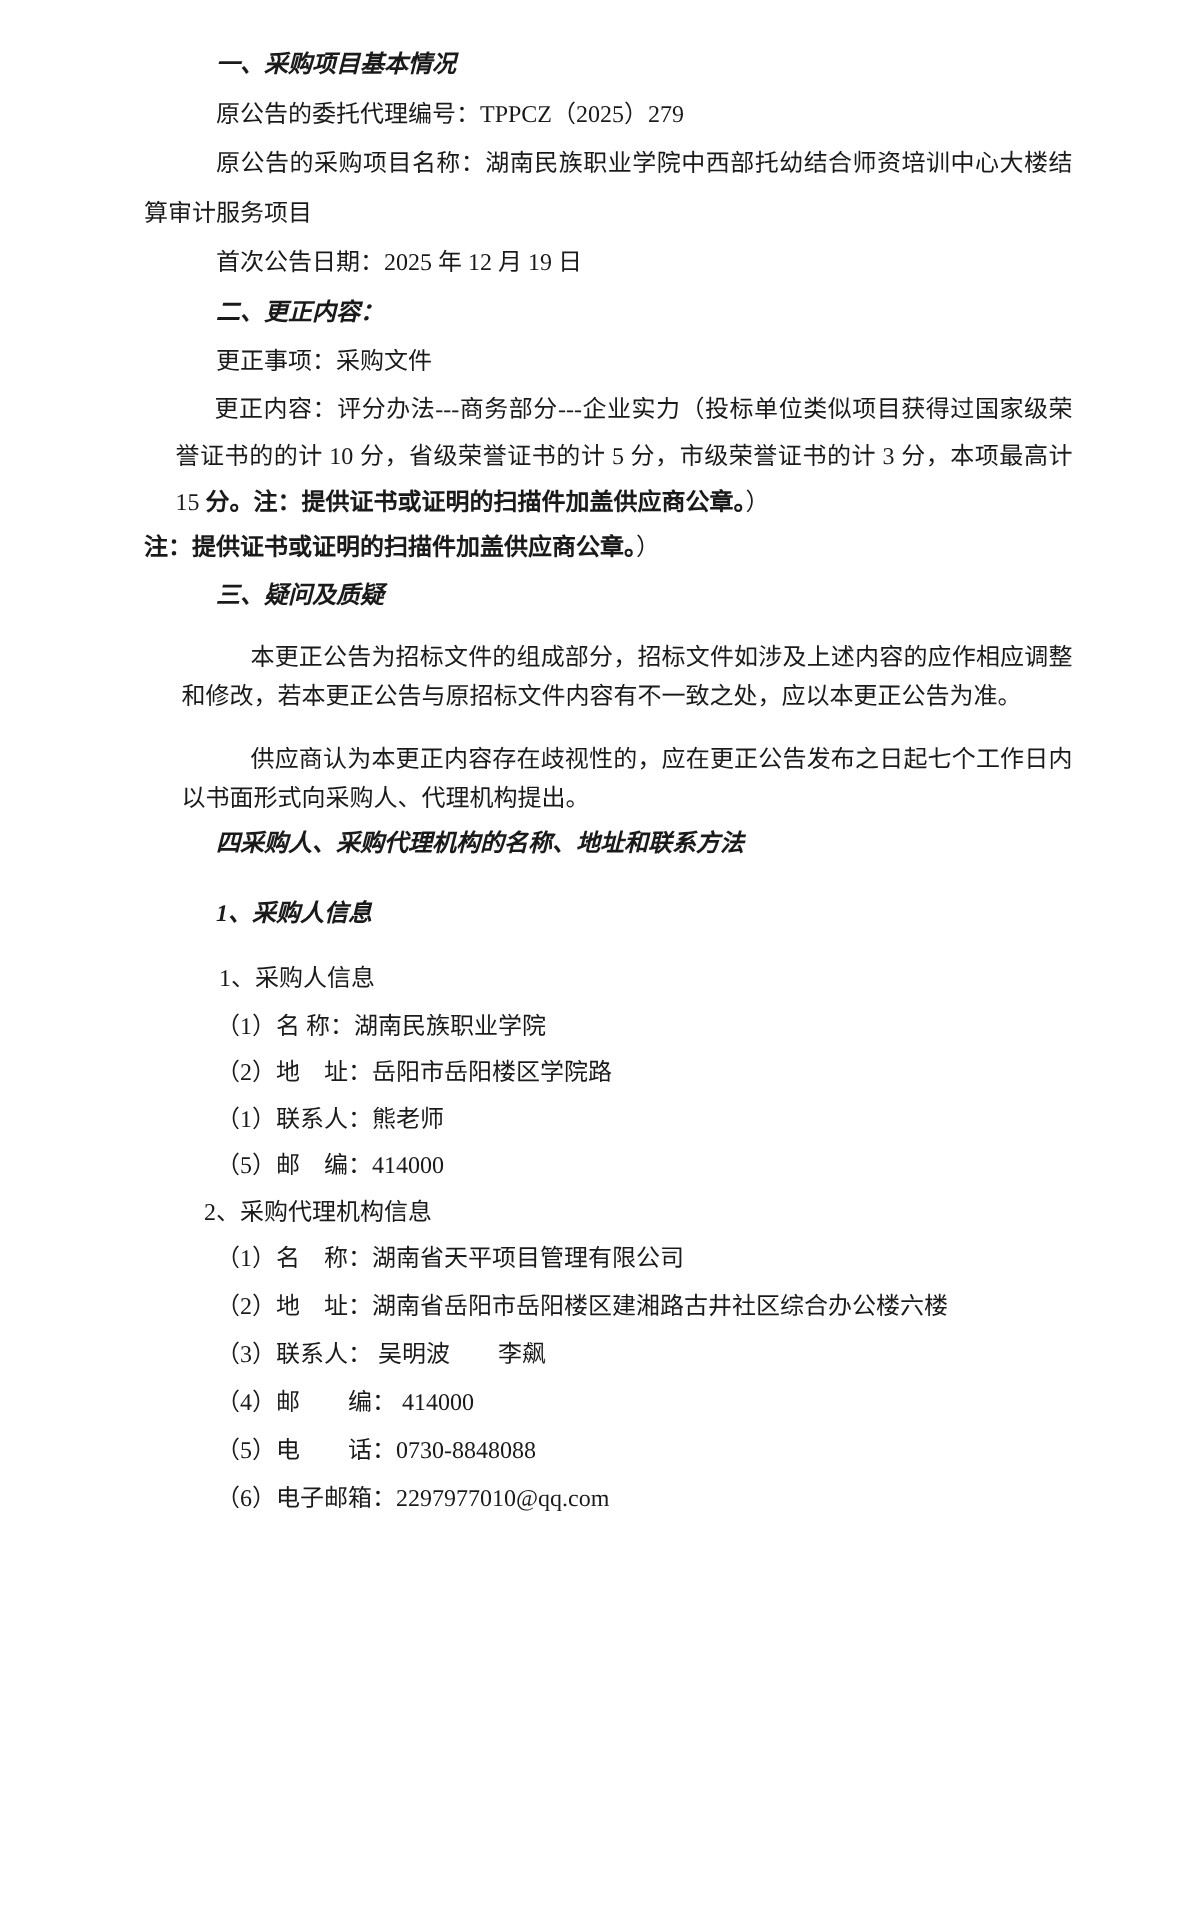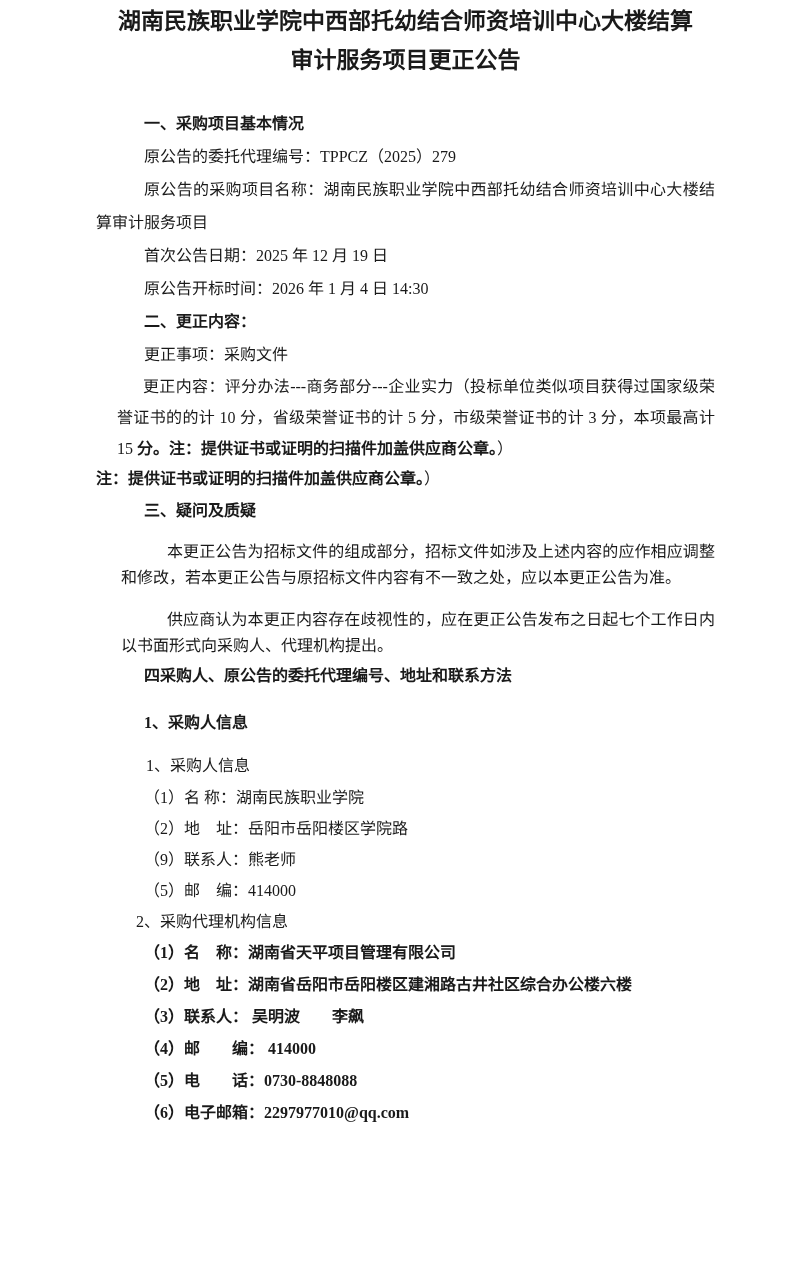--- a/index.html
+++ b/index.html
@@ -17,70 +17,65 @@
     font-size: 16px;
   }
   .doc-title {
     margin-top: 2px;
     text-align: center;
     font-size: 23px;
     font-weight: bold;
     line-height: 39px;
   }
   p { margin: 0; line-height: 33px; text-align: justify; }
-  .bold { font-weight: bold; }
+  .bold { font-weight: bold; font-style: italic; }
   .b { font-weight: bold; }
 
   .h-s1 { margin-top: 27px; }               
   .ind  { text-indent: 48px; }               
   .p-name { text-indent: 48px; }             
   .p-content { margin-left: 21px; text-indent: 26px; line-height: 31px; }
   .p-corr    { margin-left: 25px; text-indent: 0;   line-height: 30px; }
   .p-note    { margin-left: 0;    text-indent: 0;   line-height: 30px; }
   .p-s3  { margin-left: 25px; text-indent: 46px; line-height: 26px; }
   .p-s3a { margin-top: 12px; }
   .p-s3b { margin-top: 16px; }
   .h-sub1 { margin-top: 14px; text-indent: 48px; }
   .p-sub1 { margin-top: 10px; text-indent: 50px; }
   .p-item  { text-indent: 48px; line-height: 31px; }
   .p-sub2  { text-indent: 40px; line-height: 31px; }
-  .p-item2 { text-indent: 48px; line-height: 32px; font-weight: bold; }
+  .p-item2 { text-indent: 48px; line-height: 32px; }
 </style>
 </head>
 <body>
 
 <div class="page">
 
-  <div class="doc-title">
-    <div>湖南民族职业学院中西部托幼结合师资培训中心大楼结算</div>
-    <div>审计服务项目更正公告</div>
-  </div>
 
   <p class="bold ind h-s1">一、采购项目基本情况</p>
   <p class="ind">原公告的委托代理编号：TPPCZ（2025）279</p>
   <p class="p-name">原公告的采购项目名称：湖南民族职业学院中西部托幼结合师资培训中心大楼结算审计服务项目</p>
   <p class="ind">首次公告日期：2025 年 12 月 19 日</p>
-  <p class="ind">原公告开标时间：2026 年 1 月 4 日 14:30</p>
 
   <p class="bold ind">二、更正内容：</p>
   <p class="ind">更正事项：采购文件</p>
   <p class="p-content"><span>更正内容：评分办法---商务部分---企业实力（投标单位类似项目获得过国家级荣誉证书的的计 10 分，省级荣誉证书的计 5 分，市级荣誉证书的计 3 分，本项最高计 15 </span><span class="b">分。注：提供证书或证明的扫描件加盖供应商公章。</span><span>）</span></p>
   <p class="p-note"><span class="b">注：提供证书或证明的扫描件加盖供应商公章。</span><span>）</span></p>
 
   <p class="bold ind">三、疑问及质疑</p>
   <p class="p-s3 p-s3a">本更正公告为招标文件的组成部分，招标文件如涉及上述内容的应作相应调整和修改，若本更正公告与原招标文件内容有不一致之处，应以本更正公告为准。</p>
   <p class="p-s3 p-s3b">供应商认为本更正内容存在歧视性的，应在更正公告发布之日起七个工作日内以书面形式向采购人、代理机构提出。</p>
 
-  <p class="bold ind">四采购人、原公告的委托代理编号、地址和联系方法</p>
+  <p class="bold ind">四采购人、采购代理机构的名称、地址和联系方法</p>
 
   <p class="bold h-sub1">1、采购人信息</p>
   <p class="p-sub1">1、采购人信息</p>
   <p class="p-item">（1）名 称：湖南民族职业学院</p>
   <p class="p-item">（2）地　址：岳阳市岳阳楼区学院路</p>
-  <p class="p-item">（9）联系人：熊老师</p>
+  <p class="p-item">（1）联系人：熊老师</p>
   <p class="p-item">（5）邮　编：414000</p>
 
   <p class="p-sub2">2、采购代理机构信息</p>
   <p class="p-item2">（1）名　称：湖南省天平项目管理有限公司</p>
   <p class="p-item2">（2）地　址：湖南省岳阳市岳阳楼区建湘路古井社区综合办公楼六楼</p>
   <p class="p-item2">（3）联系人： 吴明波　　李飙</p>
   <p class="p-item2">（4）邮　　编： 414000</p>
   <p class="p-item2">（5）电　　话：0730-8848088</p>
   <p class="p-item2">（6）电子邮箱：2297977010@qq.com</p>
 

